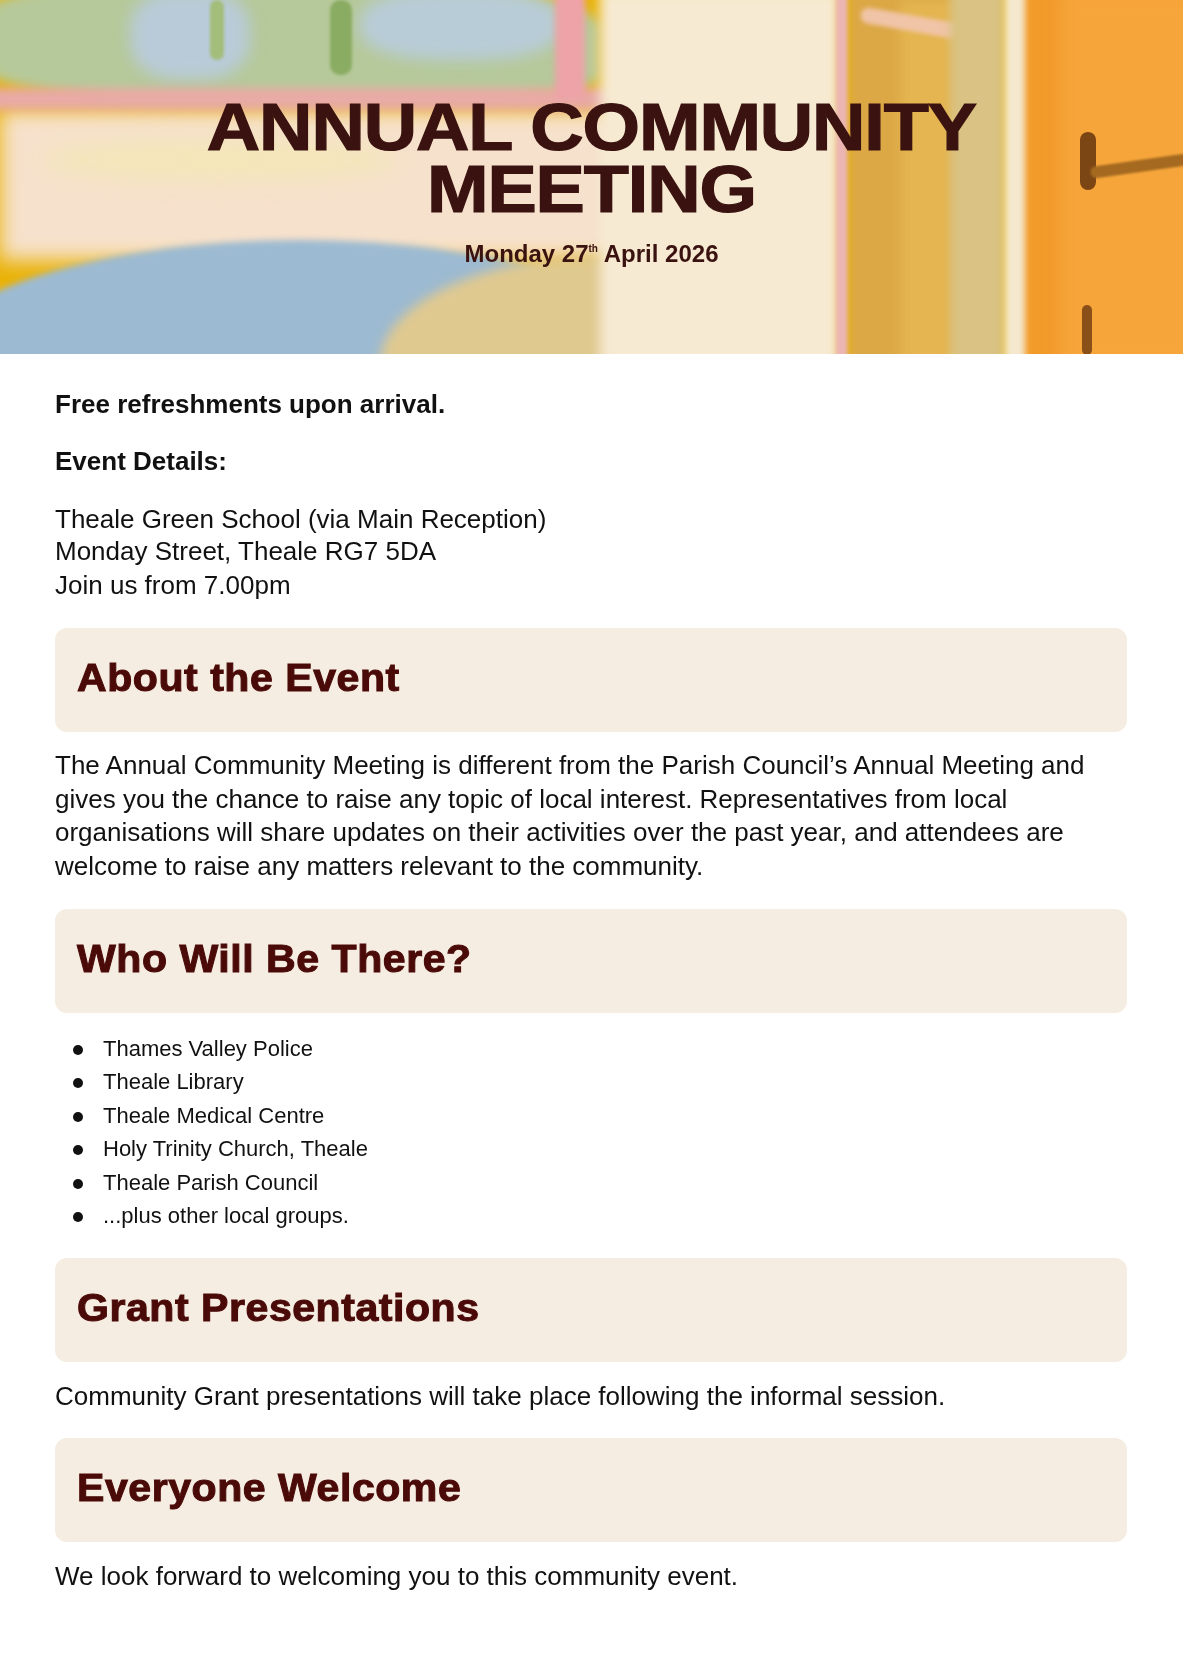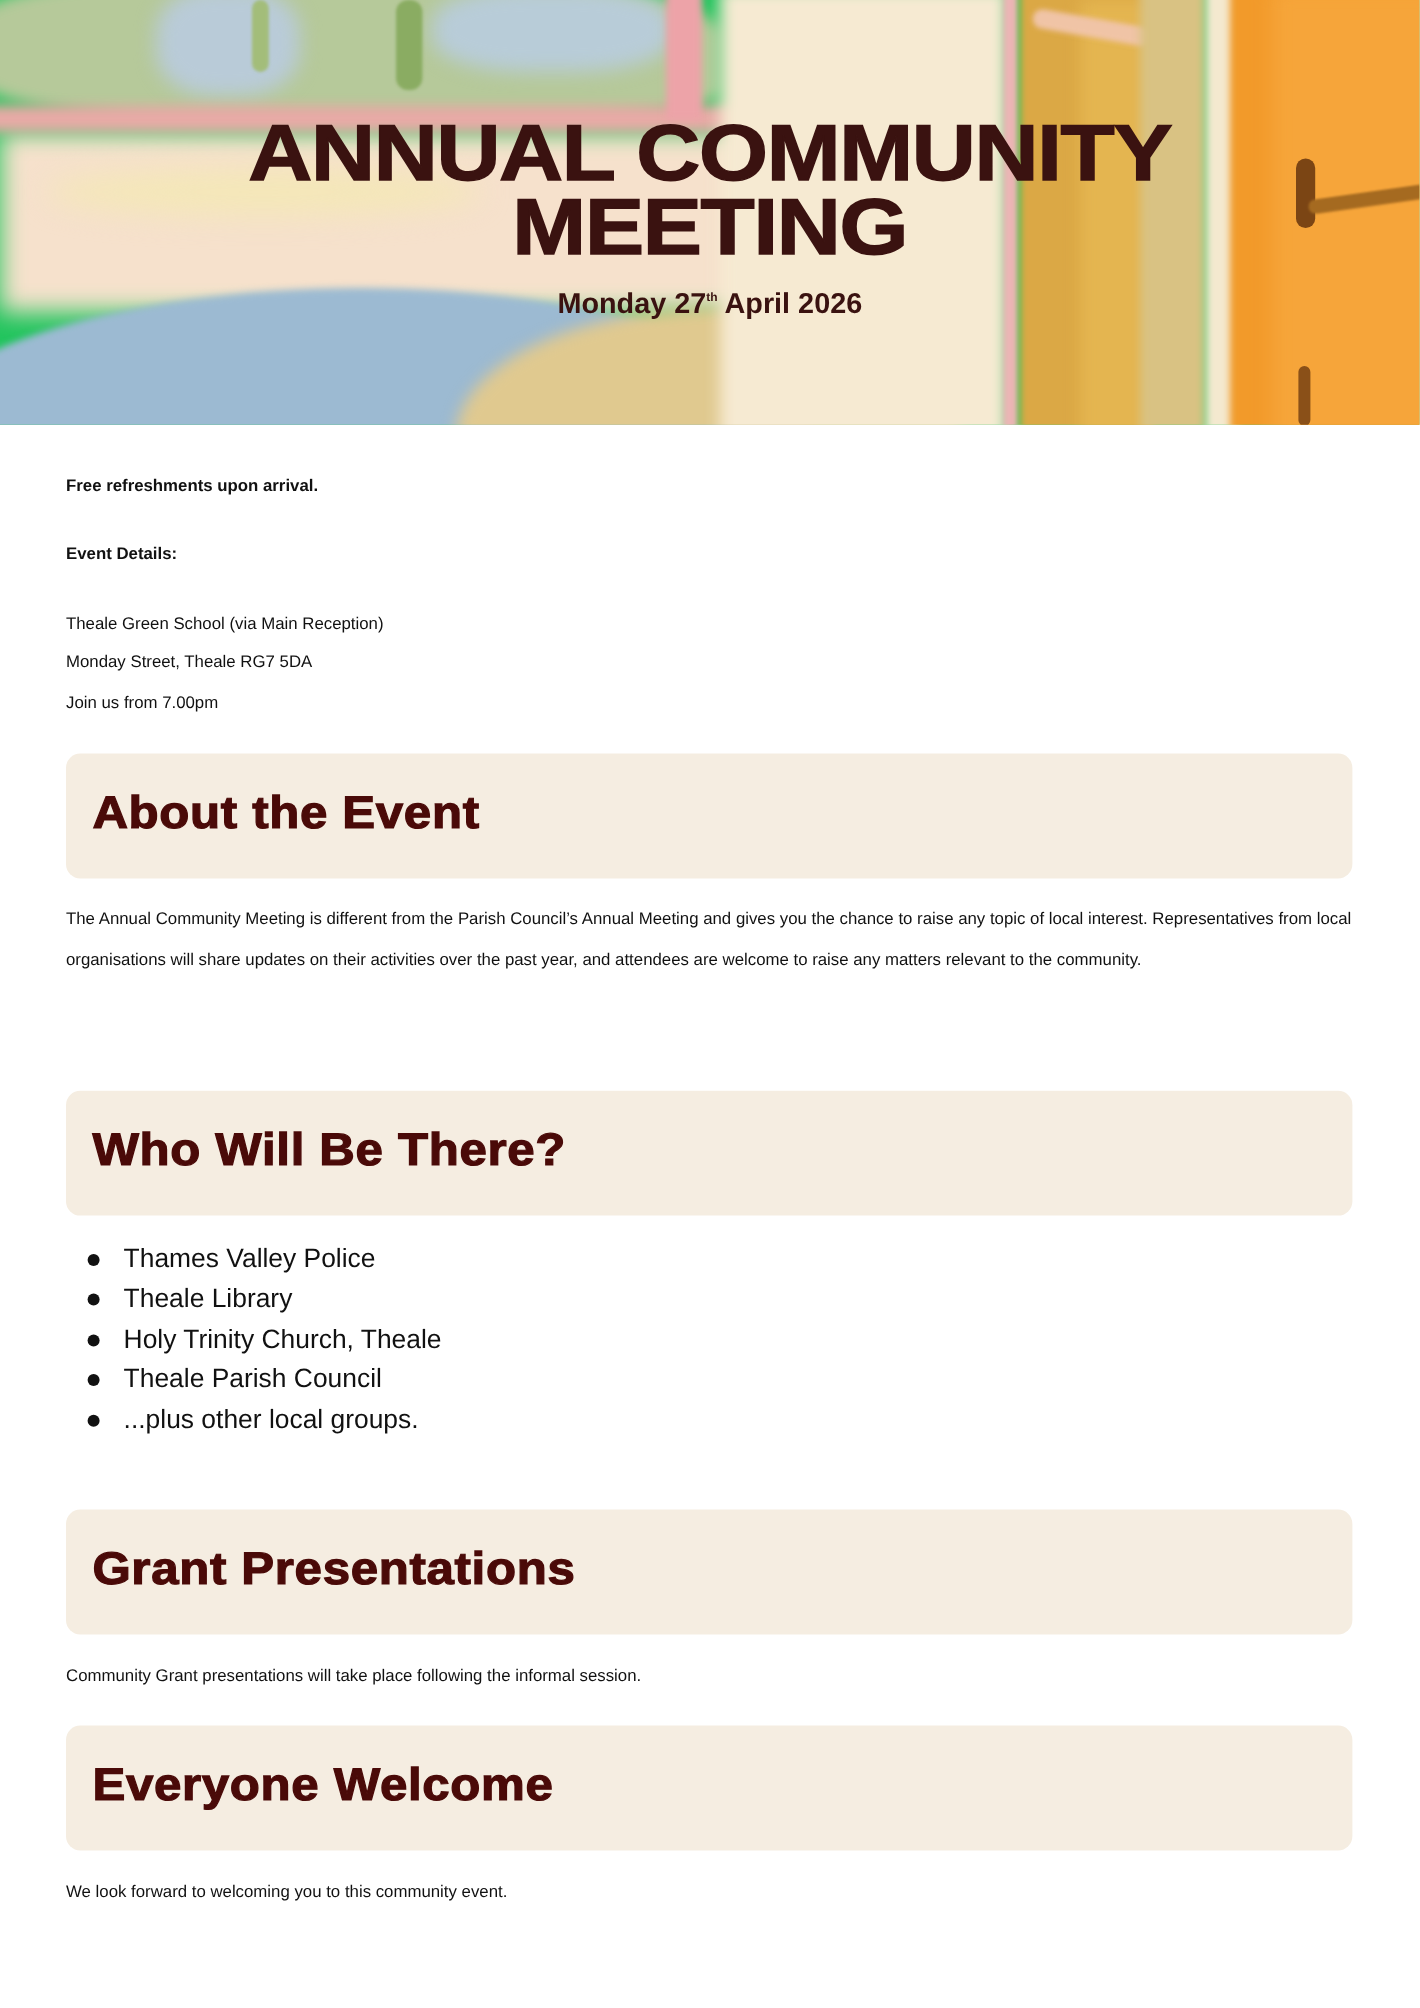--- a/index.html
+++ b/index.html
@@ -1,21 +1,21 @@
 <!DOCTYPE html>
 <html><head>
 <meta charset="utf-8">
 <style>
   * { box-sizing: border-box; margin: 0; padding: 0; }
   html, body { width: 1183px; height: 1673px; background: #ffffff; overflow: hidden; }
   body { position: relative; font-family: "Liberation Sans", sans-serif; color: #111111; }
 
   .banner {
     position: absolute; left: 0; top: 0; width: 1183px; height: 354px; overflow: hidden;
-    background: #22c55e;
+    background: #eab308;
   }
   .banner .paint { position: absolute; }
   .p-green { left: -20px; top: -20px; width: 620px; height: 120px; background: #b6c99a; border-radius: 30% 40% 20% 30%; filter: blur(6px); }
   .p-blue1 { left: 130px; top: -10px; width: 120px; height: 90px; background: #b9cbd8; filter: blur(8px); border-radius: 40%; }
   .p-blue2 { left: 360px; top: -10px; width: 200px; height: 70px; background: #b8ccd8; filter: blur(8px); border-radius: 40%; }
   .p-stroke-g1 { left: 330px; top: 0; width: 22px; height: 75px; background: #8aac62; border-radius: 10px; filter: blur(1.5px); }
   .p-stroke-g2 { left: 210px; top: 0; width: 14px; height: 60px; background: #a3bd7a; border-radius: 8px; filter: blur(1.5px); }
   .p-pink-band { left: -20px; top: 88px; width: 640px; height: 22px; background: #e8aaa6; filter: blur(5px); border-radius: 20px; }
   .p-pink-v { left: 555px; top: -10px; width: 30px; height: 110px; background: #eda3a8; filter: blur(3px); }
   .p-cream { left: 0; top: 110px; width: 800px; height: 150px; background: #f6e1cc; filter: blur(10px); }
@@ -41,21 +41,21 @@
     font-size: 66px; line-height: 62px; color: #3a1210; letter-spacing: -1px;
     transform: scaleX(1.12); transform-origin: 592px 0;
     -webkit-text-stroke: 1.2px #3a1210;
   }
   .banner-date {
     position: absolute; left: 0; top: 240px; width: 1183px; text-align: center;
     font-weight: 700; font-size: 24px; color: #3a1210;
   }
   .banner-date sup { font-size: 10px; vertical-align: 10px; line-height: 0; }
 
-  .text { position: absolute; left: 55px; font-size: 14px; line-height: 33.5px; color: #111; }
+  .text { position: absolute; left: 55px; font-size: 26px; line-height: 33.5px; color: #111; }
   .bold { font-weight: 700; }
 
   .sec-box {
     position: absolute; left: 55px; width: 1072px; height: 104px;
     background: #f5ede1; border-radius: 12px;
   }
   .sec-box h2 {
     position: absolute; left: 22px; top: 0; height: 100px; line-height: 100px;
     font-size: 38px; font-weight: 900; color: #4a0a08; letter-spacing: 0.5px;
     -webkit-text-stroke: 1px #4a0a08;
@@ -111,20 +111,21 @@
   <h2>About the Event</h2>
 </div>
 <div class="text" style="top:749px; width:1080px;">The Annual Community Meeting is different from the Parish Council’s Annual Meeting and gives you the chance to raise any topic of local interest. Representatives from local organisations will share updates on their activities over the past year, and attendees are welcome to raise any matters relevant to the community.</div>
 
 <div class="sec-box" style="top:909px;">
   <h2>Who Will Be There?</h2>
 </div>
 <ul class="bullets">
   <li><span class="dot"></span><span>Thames Valley Police</span></li>
   <li><span class="dot"></span><span>Theale Library</span></li>
+  <li><span class="dot"></span><span>Theale Medical Centre</span></li>
   <li><span class="dot"></span><span>Holy Trinity Church, Theale</span></li>
   <li><span class="dot"></span><span>Theale Parish Council</span></li>
   <li><span class="dot"></span><span>...plus other local groups.</span></li>
 </ul>
 
 <div class="sec-box" style="top:1258px;">
   <h2>Grant Presentations</h2>
 </div>
 <div class="text" style="top:1380px;">Community Grant presentations will take place following the informal session.</div>
 

